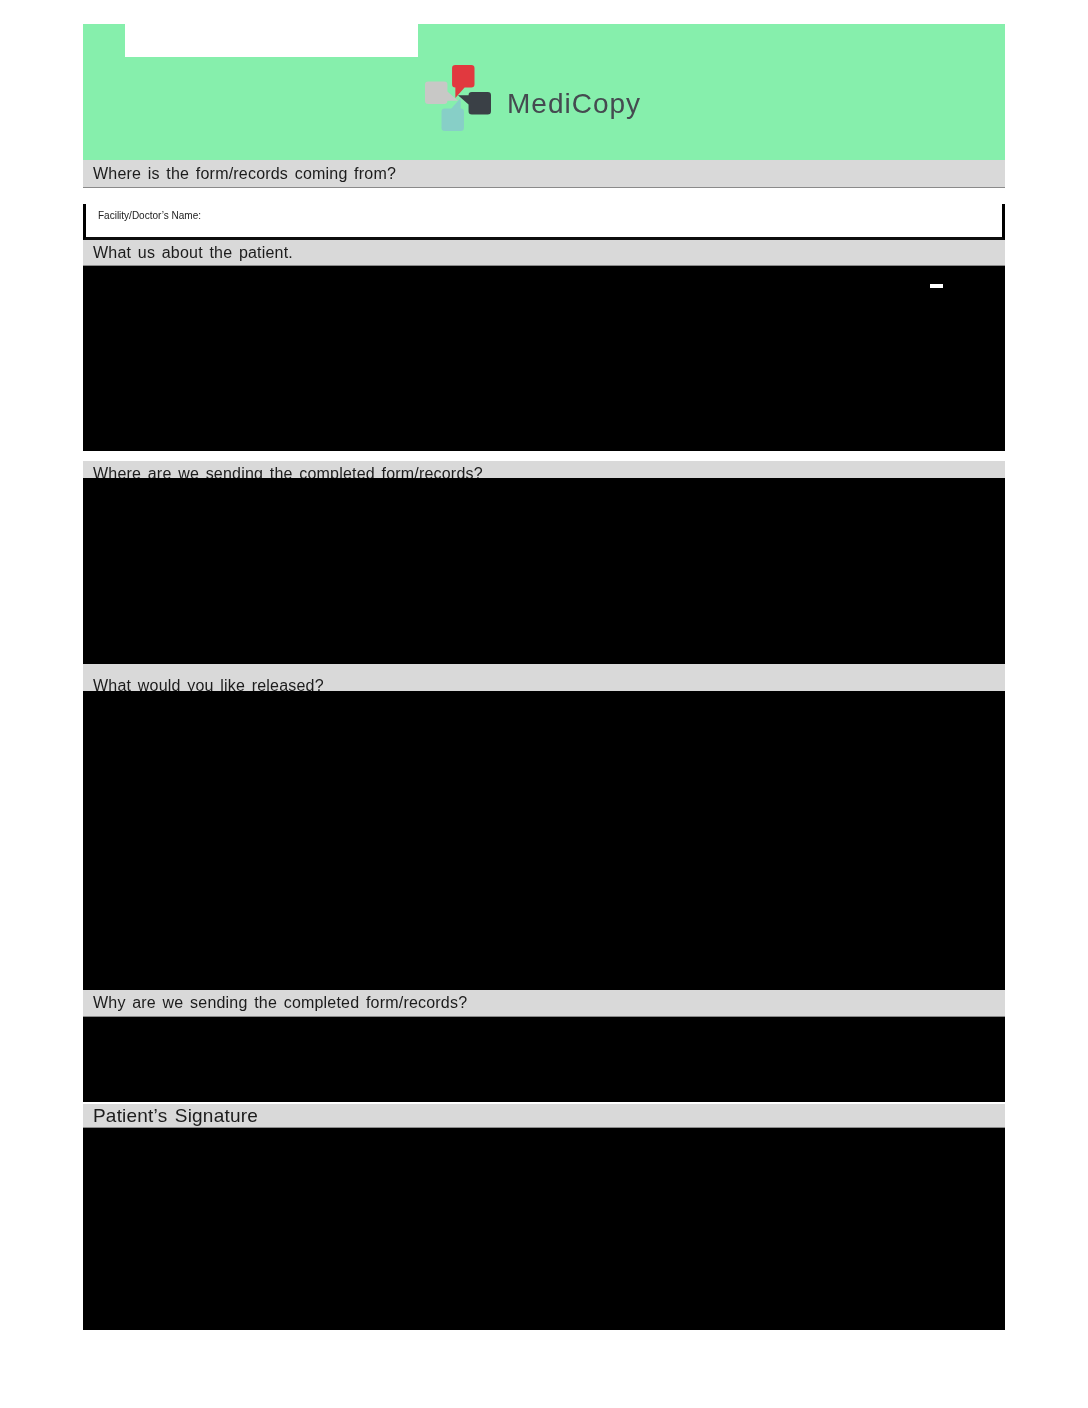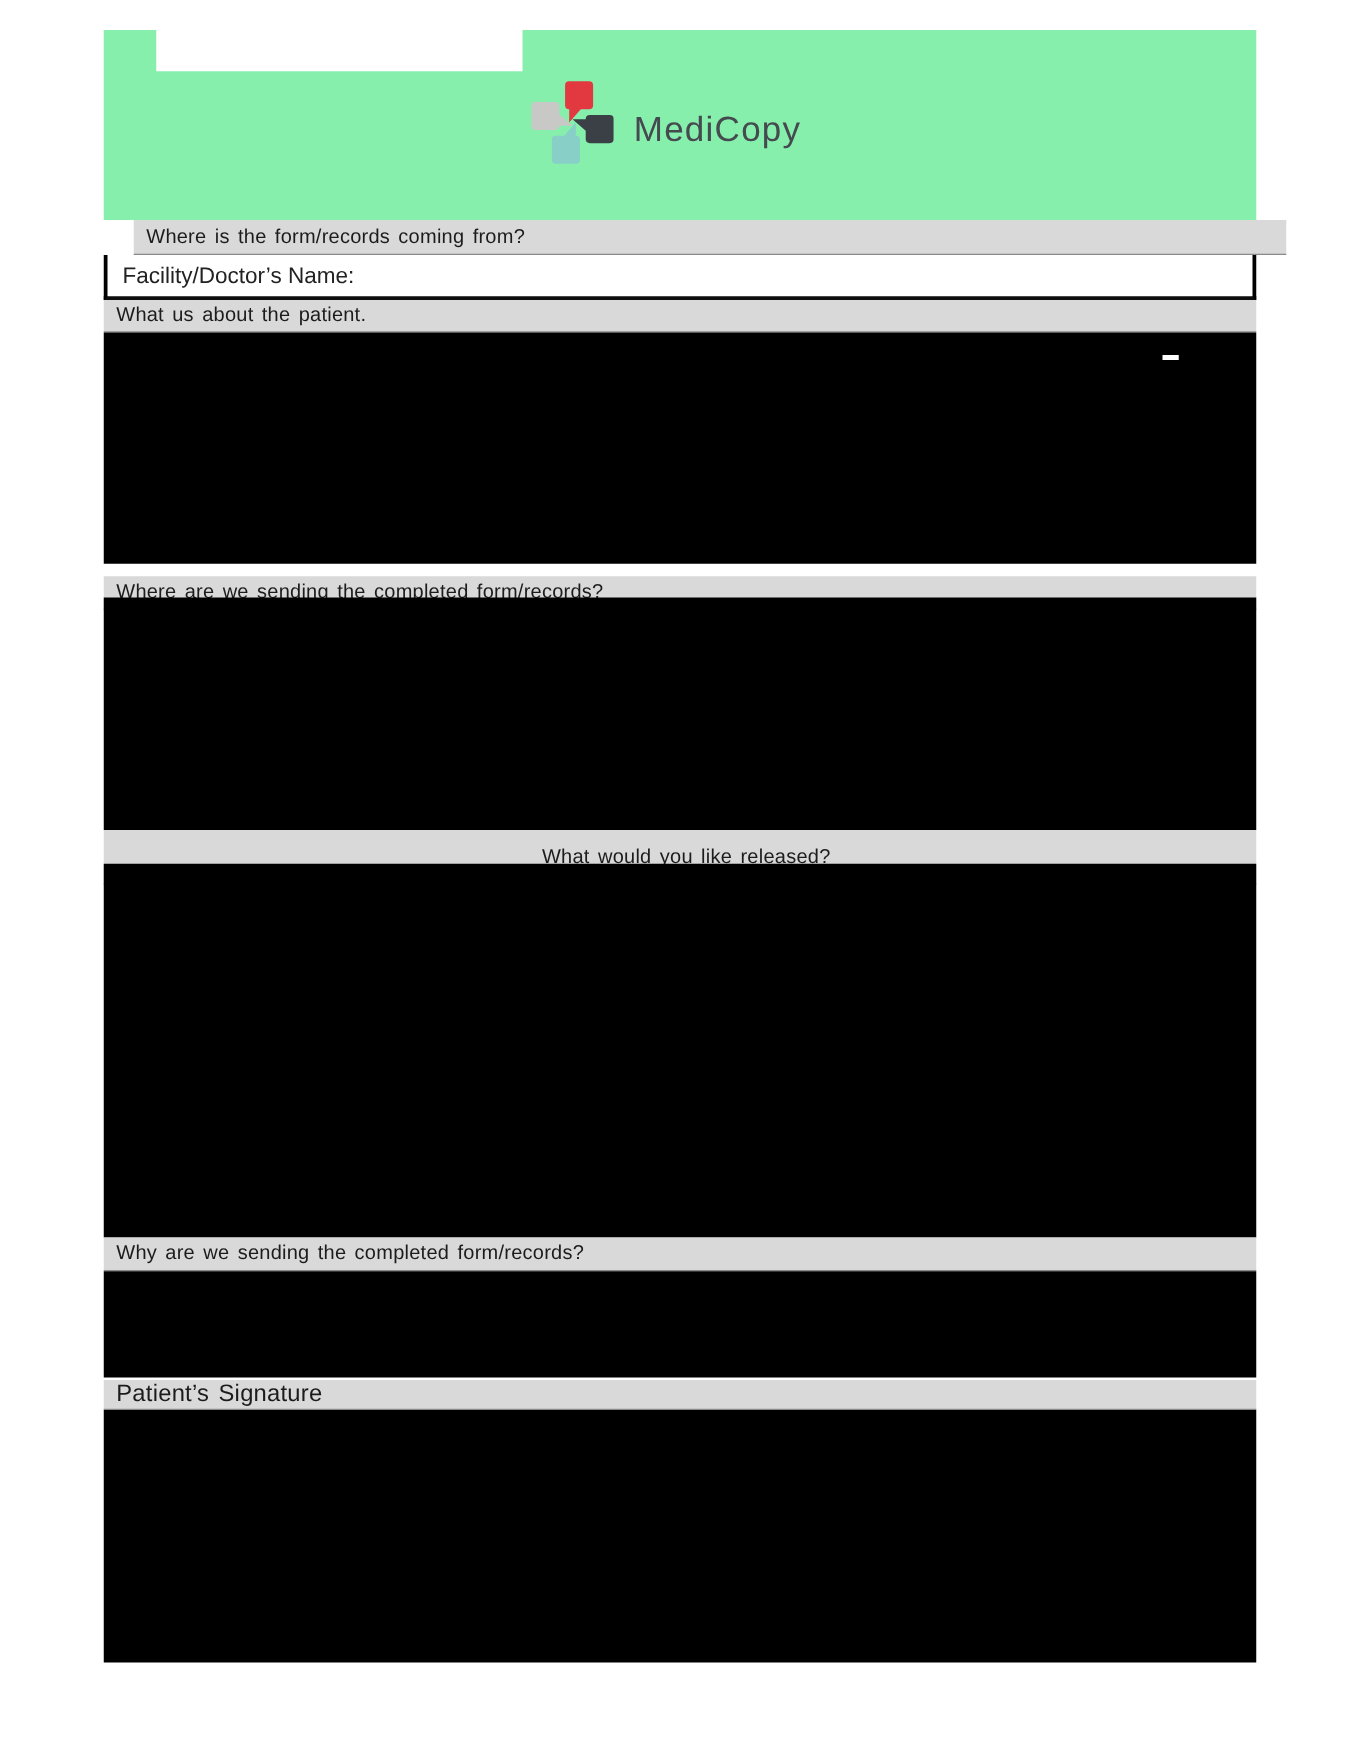--- a/index.html
+++ b/index.html
@@ -62,38 +62,38 @@
     border-bottom: 1px solid #8a8a8a;
     box-sizing: border-box;
     display: flex;
     align-items: center;
     color: #1c1c1c;
     font-size: 16px;
     word-spacing: 2px;
     letter-spacing: 0.2px;
     padding-left: 10px;
   }
-  .bar-from      { top: 176px; height: 28px; margin-left: 24px; }
+  .bar-from      { top: 160px; height: 28px; }
   .bar-patient   { top: 240px; height: 26px; }
   .bar-sendto    { top: 461px; height: 27px; }
-  .bar-released  { top: 664px; height: 44px; justify-content: center; }
+  .bar-released  { top: 664px; height: 44px; }
   .bar-reason    { top: 990px; height: 27px; }
   .bar-signature { top: 1104px; height: 24px; font-size: 19px; }
 
   
   .facility-row {
     top: 204px;
     height: 36px;
     background: #ffffff;
     border-left: 3px solid #000000;
     border-right: 3px solid #000000;
     border-bottom: 3px solid #0d0d0d;
     box-sizing: border-box;
     color: #222222;
-    font-size: 18px;
+    font-size: 10px;
     padding: 6px 0 0 12px;
   }
 
   
   .block-a { top: 266px;  height: 185px; }
   .block-b { top: 478px;  height: 186px; }
   .block-c { top: 691px;  height: 299px; }
   .block-d { top: 1017px; height: 85px;  }
   .block-e { top: 1128px; height: 202px; }
 

